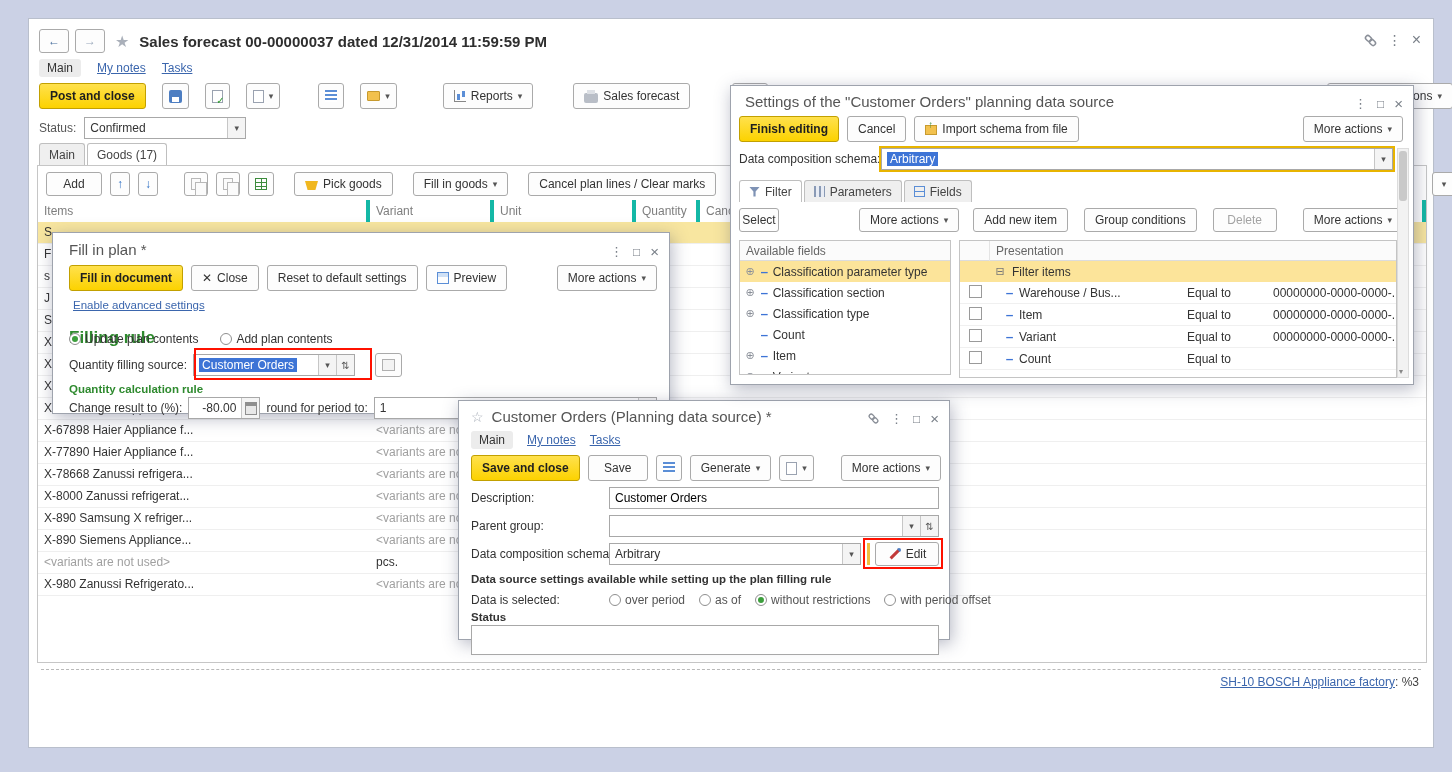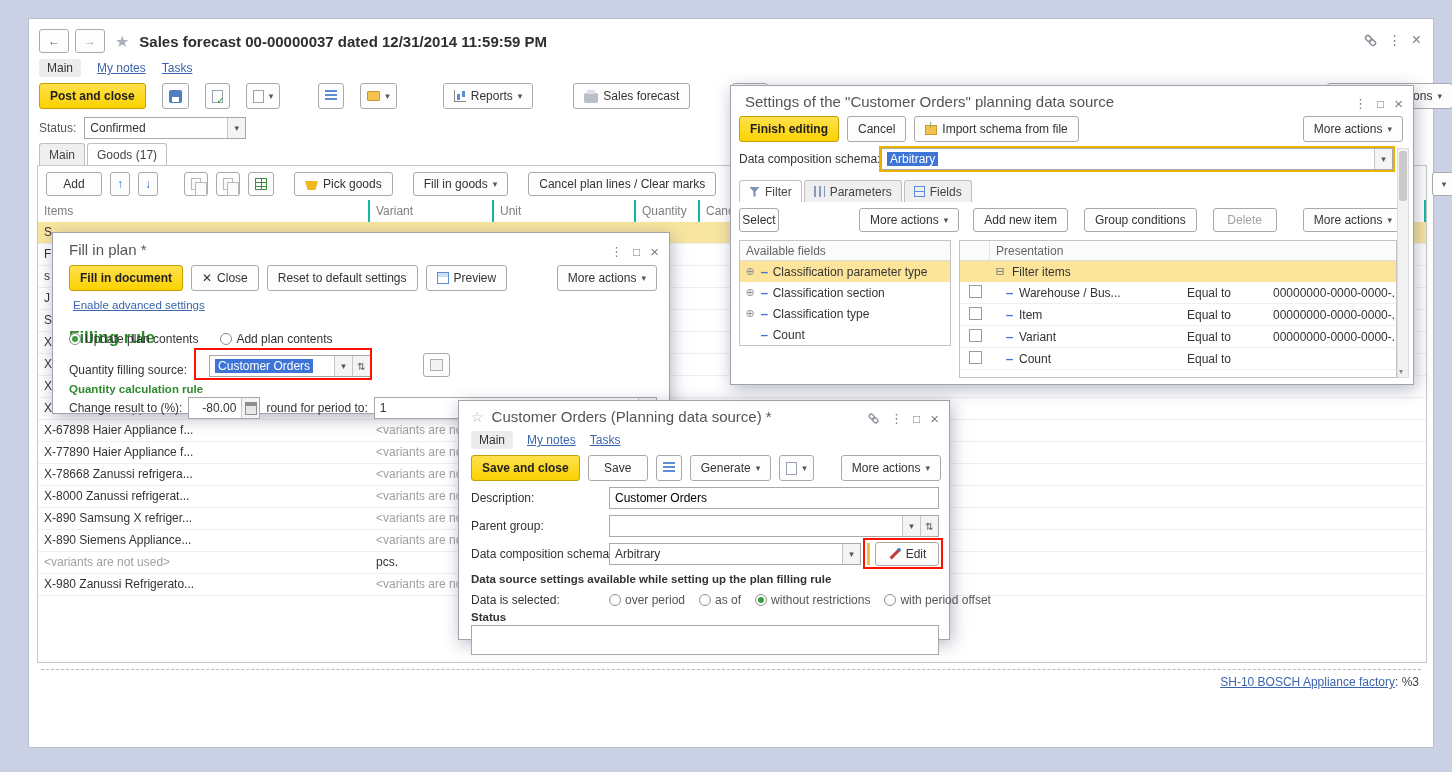--- a/index.html
+++ b/index.html
@@ -24,21 +24,21 @@
   .sel-text{background:#3d74d6;color:#fff;padding:0 3px}
   .lbl{color:#555}
   .green{color:#2f8a2f;font-weight:bold}
   .red-box{position:absolute;border:2px solid #f10;pointer-events:none}
   .radio{width:12px;height:12px;border:1px solid #8f8f8f;border-radius:50%;background:#fff;display:inline-block;position:relative;vertical-align:-2px;margin-right:4px}
   .radio.on::after{content:"";position:absolute;left:2px;top:2px;width:6px;height:6px;border-radius:50%;background:#3c9e3c}
   .checkbox{width:13px;height:13px;border:1px solid #9a9a9a;background:#fff;display:inline-block}
   
   .grid-cols{display:grid;grid-template-columns:332px 124px 142px 64px 64px 1fr}
   .theader{border-bottom:1px solid #d9d9d9;color:#7e7e7e}
-  .theader>div{padding:4px 6px;border-right:2px solid #14b8a6;overflow:hidden;white-space:nowrap}
+  .theader>div{padding:4px 6px;border-right:4px solid #14b8a6;overflow:hidden;white-space:nowrap}
   .trow{height:22px;border-bottom:1px solid #efefef}
   .trow>div{padding:3px 6px;overflow:hidden;white-space:nowrap}
   .trow .muted{color:#a0a0a0}
   .trow.sel{background:#f8e6a0}
   
   .pane{position:absolute;border:1px solid #c4c4c4;background:#fff;overflow:hidden}
   .pane-h{height:20px;line-height:20px;padding:0 6px;color:#666;border-bottom:1px solid #dcdcdc;background:#fbfbfb}
   .af-item{height:21px;display:flex;align-items:center;gap:5px;padding:0 4px;white-space:nowrap}
   .af-item.sel{background:#fce49a}
   .exp{color:#8a8f98;font-size:11px;width:12px;text-align:center}
@@ -388,21 +388,21 @@
         <span>More actions</span>
         <span class="dd">▾</span>
       </span>
   </div>
   <div class="abs tlink" style="left:20px;top:66px;font-size:11.5px">Enable advanced settings</div>
   <div class="abs green" style="left:16px;top:95px;font-size:17px">Filling rule</div>
   <div class="abs" style="left:16px;top:99px;display:flex;gap:22px;align-items:center">
     <span><span class="radio on"></span><span>Update plan contents</span></span>
     <span><span class="radio"></span><span>Add plan contents</span></span>
   </div>
-  <div class="abs" style="left:16px;top:120px;display:flex;align-items:flex-end;gap:22px">
+  <div class="abs" style="left:16px;top:120px;display:flex;align-items:center;gap:6px">
     <span class="lbl" style="color:#333">Quantity filling source:</span>
     <span class="combo" style="width:162px">
       <span class="val"><span class="sel-text">Customer Orders</span></span>
       <span class="btn-dd">
           <span class="dd">▾</span>
         </span>
       <span class="btn-dd">
           <span style="font-size:10px;color:#555">⇅</span>
         </span>
     </span>
@@ -563,21 +563,21 @@
     <span class="btn">Group conditions</span>
     <span style="width:16px"></span>
     <span class="btn disabled" style="width:64px">Delete</span>
     <span style="flex:1"></span>
     <span class="btn">
         <span>More actions</span>
         <span class="dd">▾</span>
       </span>
   </div>
 
-  <div class="pane" style="left:8px;top:154px;width:212px;height:106px">
+  <div class="pane" style="left:8px;top:154px;width:212px;height:135px">
     <div class="pane-h">Available fields</div>
     <div id="af-list">
         <div class="af-item sel">
           <span class="exp">⊕</span>
           <span class="dash">‒</span>
           <span>Classification parameter type</span>
         </div>
         <div class="af-item">
           <span class="exp">⊕</span>
           <span class="dash">‒</span>

